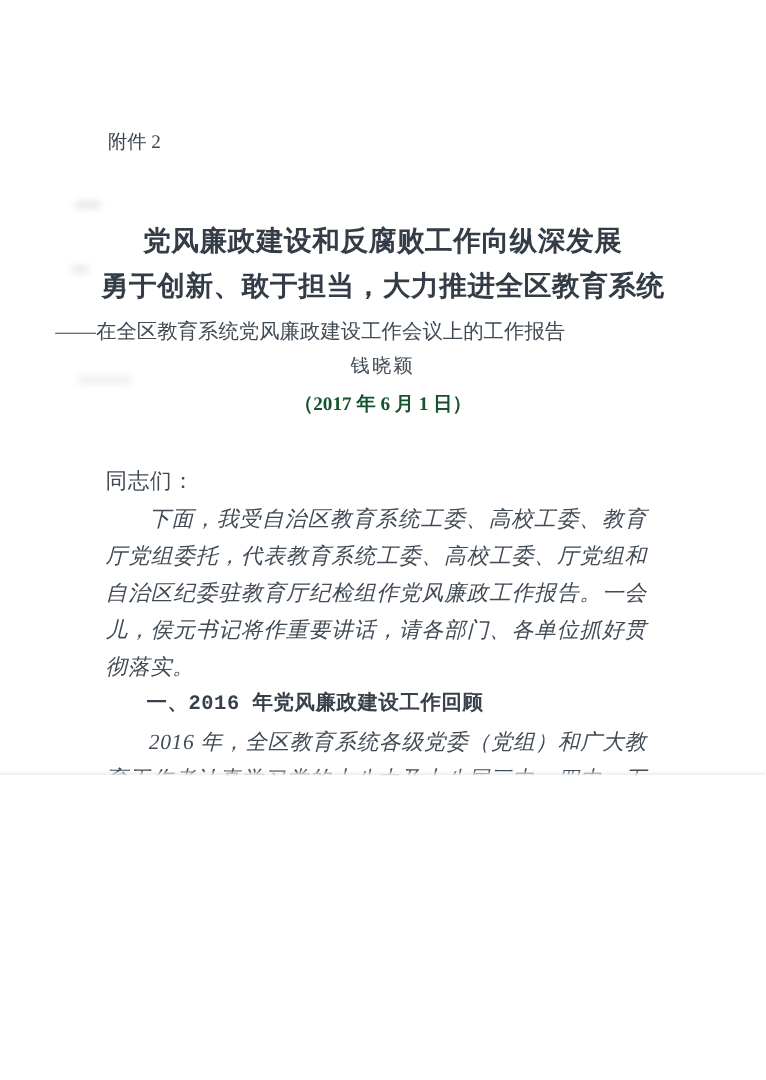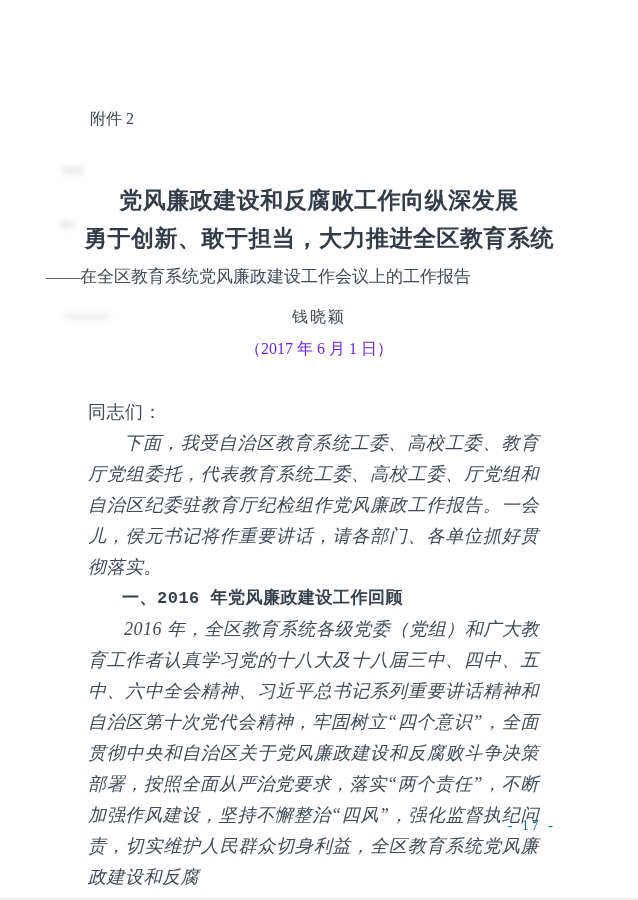--- a/index.html
+++ b/index.html
@@ -3,21 +3,21 @@
 <meta charset="utf-8">
 <style>
   html, body {
     margin: 0;
     padding: 0;
     background: #ffffff;
   }
   .page {
     position: relative;
     width: 638px;
-    height: 900px;
+    height: 646px;
     margin: 0 auto;
     background: #ffffff;
     overflow: hidden;
     font-family: "Liberation Serif", "DejaVu Serif", serif;
     color: #414b55;
   }
   .attachment-label {
     margin: 108px 0 0 90px;
     font-size: 16px;
     line-height: 22px;
@@ -33,33 +33,34 @@
     color: #343d47;
   }
   .doc-subtitle {
     margin: 7px 46px 0 46px;
     text-align: left;
     font-size: 17px;
     line-height: 24px;
     color: #404a54;
   }
   .doc-author {
-    margin-top: 16px;
+    margin-top: 5px;
     text-align: center;
     font-size: 16px;
     line-height: 24px;
     letter-spacing: 2px;
     color: #434d57;
   }
   .doc-date {
     margin-top: 8px;
     text-align: center;
     font-size: 16px;
     line-height: 24px;
-    color: #6d28d9;
+    color: #14532d;
+    font-weight: bold;
   }
   .doc-body {
     margin: 36px 99px 0 88px;
     font-size: 18px;
     line-height: 31px;
     letter-spacing: 0.5px;
     text-align: justify;
     text-justify: inter-ideograph;
   }
   .doc-body p {

